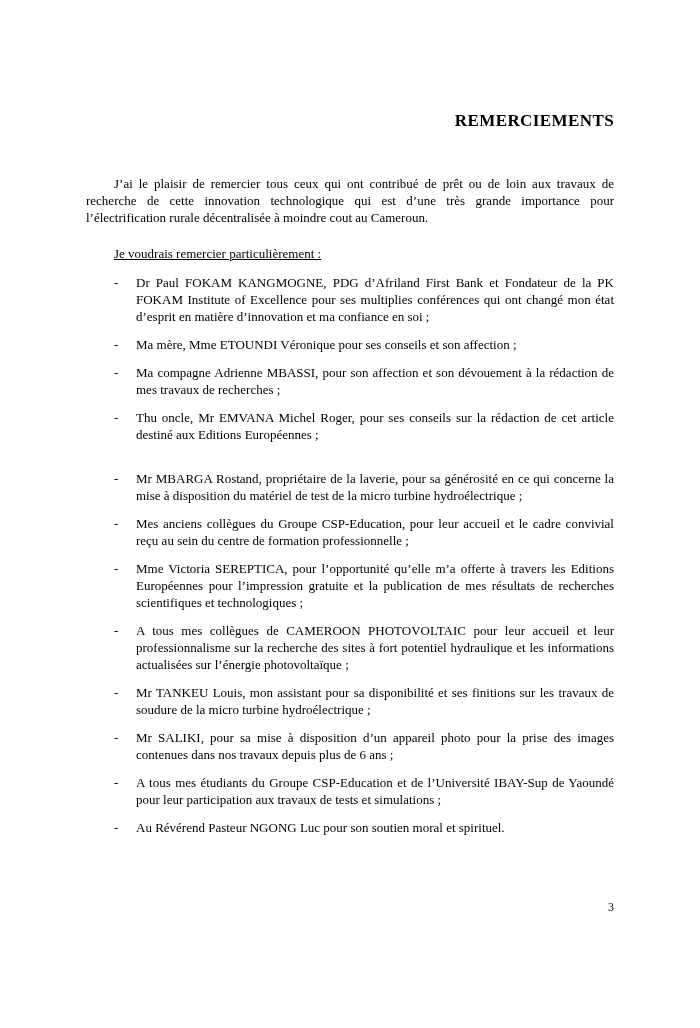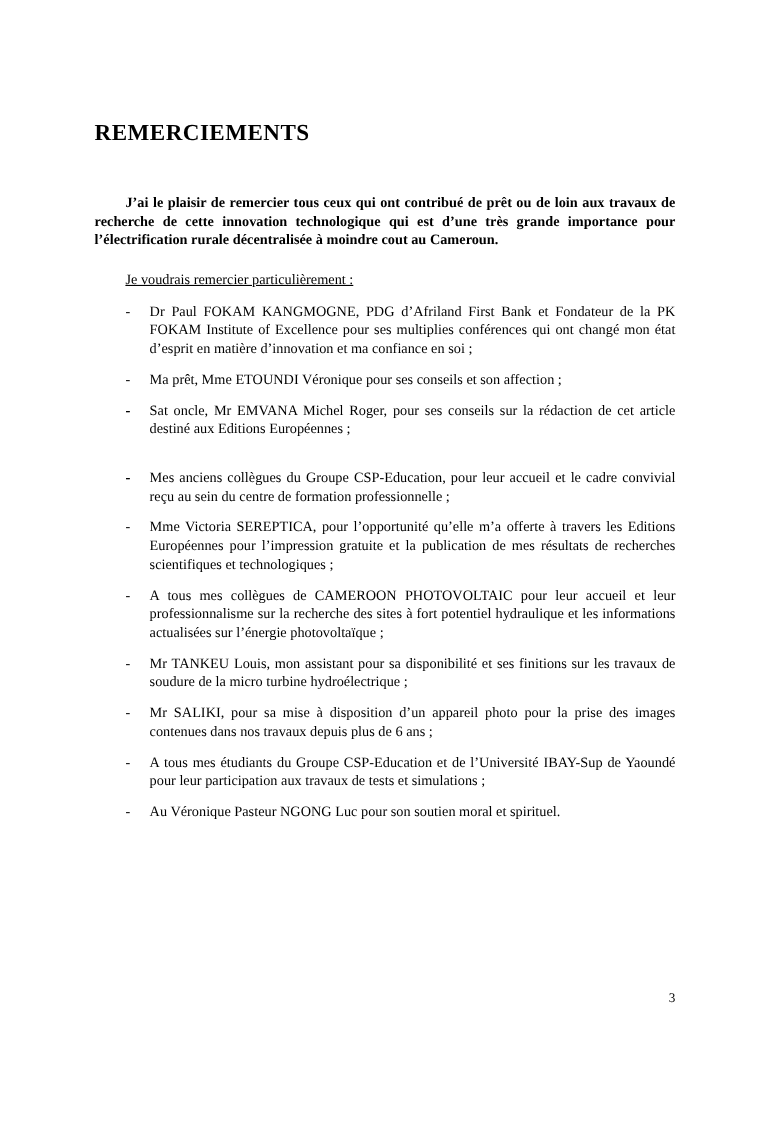--- a/index.html
+++ b/index.html
@@ -14,31 +14,30 @@
     background: #ffffff;
     box-sizing: border-box;
     padding: 112px 86px 0 86px;
     font-family: "Liberation Serif", "DejaVu Serif", serif;
     font-size: 13px;
     line-height: 17px;
     color: #000000;
     overflow: hidden;
   }
   .doc-title {
-    text-align: left;
-    font-size: 21px;
+    text-align: right;
+    font-size: 17px;
     font-weight: bold;
     letter-spacing: 0.4px;
     margin: 0 0 46px 0;
   }
   .intro {
     text-align: justify;
     text-indent: 28px;
     margin: 4px 0 19px 0;
-    font-weight: bold;
   }
   .lead {
     text-indent: 28px;
     margin: 0 0 12px 0;
     text-decoration: underline;
   }
   .ack-list {
     margin: 0;
   }
   .item {
@@ -73,33 +72,33 @@
 
   <p class="lead">Je voudrais remercier particulièrement :</p>
 
   <div class="ack-list">
 
     <div class="item">
       <span class="marker">-</span><span>Dr Paul FOKAM KANGMOGNE, PDG d’Afriland First Bank et Fondateur de la PK FOKAM Institute of Excellence pour ses multiplies conférences qui ont changé mon état d’esprit en matière d’innovation et ma confiance en soi ;</span>
     </div>
 
     <div class="item">
-      <span class="marker">-</span><span>Ma prêt, Mme ETOUNDI Véronique pour ses conseils et son affection ;</span>
+      <span class="marker">-</span><span>Ma mère, Mme ETOUNDI Véronique pour ses conseils et son affection ;</span>
     </div>
 
     <div class="item">
-      <span class="marker">-</span>
+      <span class="marker">-</span><span>Ma compagne Adrienne MBASSI, pour son affection  et son dévouement à la rédaction de mes travaux de recherches ;</span>
     </div>
 
     <div class="item">
-      <span class="marker">-</span><span>Sat oncle, Mr EMVANA Michel Roger, pour ses conseils sur la rédaction de cet article destiné aux Editions Européennes ;</span>
+      <span class="marker">-</span><span>Thu oncle, Mr EMVANA Michel Roger, pour ses conseils sur la rédaction de cet article destiné aux Editions Européennes ;</span>
     </div>
 
     <div class="item gap-before">
-      <span class="marker">-</span>
+      <span class="marker">-</span><span>Mr MBARGA Rostand, propriétaire de la laverie, pour sa générosité en ce qui concerne la mise à disposition du matériel de test de la micro turbine hydroélectrique ;</span>
     </div>
 
     <div class="item">
       <span class="marker">-</span><span>Mes anciens collègues du Groupe CSP-Education, pour leur accueil et le cadre convivial reçu au sein du centre de formation professionnelle ;</span>
     </div>
 
     <div class="item">
       <span class="marker">-</span><span>Mme Victoria SEREPTICA, pour l’opportunité qu’elle m’a offerte à travers les Editions Européennes pour l’impression gratuite et la publication de mes résultats de recherches scientifiques et technologiques ;</span>
     </div>
 
@@ -113,20 +112,20 @@
 
     <div class="item">
       <span class="marker">-</span><span>Mr SALIKI, pour sa mise à disposition d’un appareil photo pour la prise des images contenues dans nos travaux depuis plus de 6 ans ;</span>
     </div>
 
     <div class="item">
       <span class="marker">-</span><span>A tous mes étudiants du Groupe CSP-Education et de l’Université IBAY-Sup de Yaoundé pour leur participation aux travaux de tests et simulations ;</span>
     </div>
 
     <div class="item">
-      <span class="marker">-</span><span>Au Véronique Pasteur NGONG Luc pour son soutien moral et spirituel.</span>
+      <span class="marker">-</span><span>Au Révérend Pasteur NGONG Luc pour son soutien moral et spirituel.</span>
     </div>
 
   </div>
 
   <div class="page-number">3</div>
 
 </div>
 
 </body></html>

